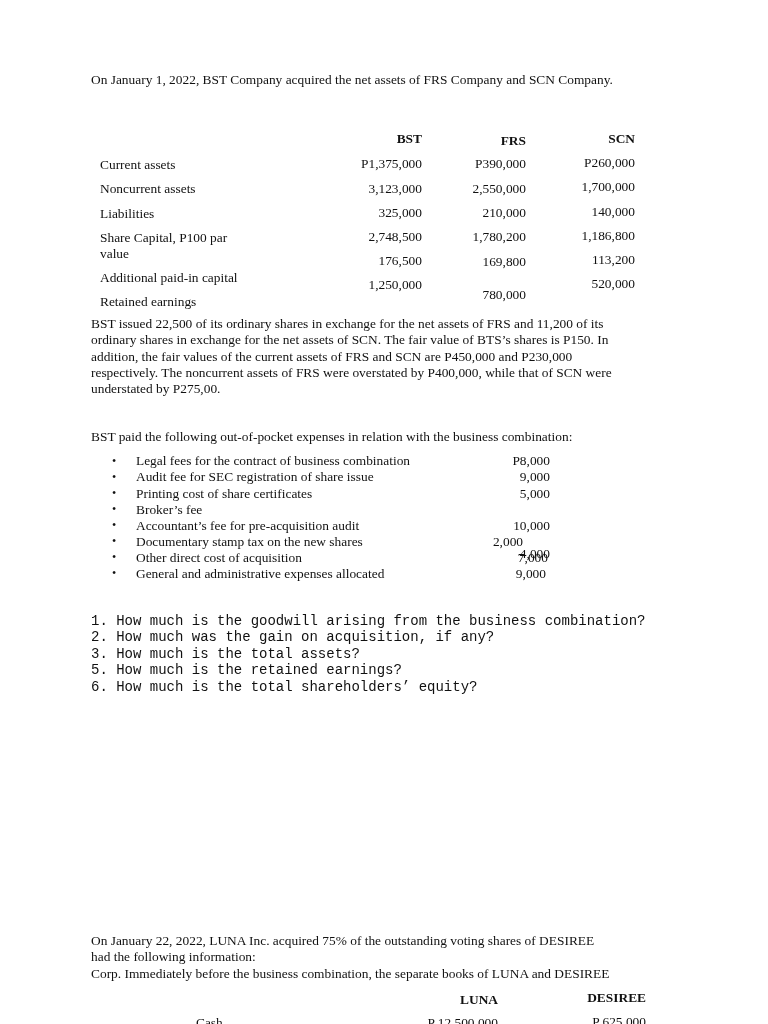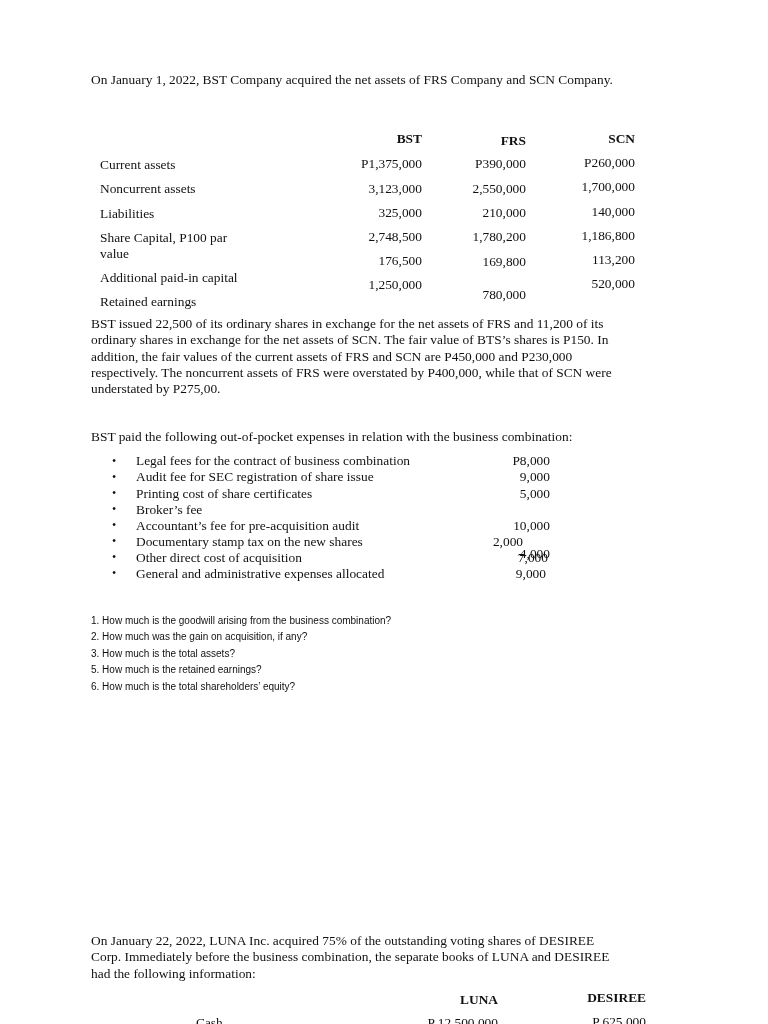--- a/index.html
+++ b/index.html
@@ -1,18 +1,18 @@
 <!DOCTYPE html>
 <html><head>
 <meta charset="utf-8">
 <style>
   html, body { margin: 0; padding: 0; background: #ffffff; }
   body { width: 768px; height: 1024px; overflow: hidden; position: relative; color: #111; }
   .serif { font-family: "Liberation Serif", "DejaVu Serif", serif; font-size: 13.4px; }
-  .sans { font-family: Liberation Sans, sans-serif; font-size: 10px; }
+  .sans { font-family: Liberation Mono, monospace; font-size: 14px; }
   .abs { position: absolute; white-space: nowrap; }
   .para { position: absolute; left: 91px; width: 600px; line-height: 16.3px; }
   .bold { font-weight: bold; }
   .r { text-align: right; }
   .bullet { position: absolute; left: 112px; width: 8px; font-size: 12px; }
 </style>
 </head>
 <body>
 
 <div class="para serif" style="top:72px;">
@@ -102,22 +102,22 @@
 <div class="para sans" style="top:613px; line-height:16.4px;">
   <div>1. How much is the goodwill arising from the business combination?</div>
   <div>2. How much was the gain on acquisition, if any?</div>
   <div>3. How much is the total assets?</div>
   <div>5. How much is the retained earnings?</div>
   <div>6. How much is the total shareholders’ equity?</div>
 </div>
 
 <div class="para serif" style="top:933px;">
   <div>On January 22, 2022, LUNA Inc. acquired 75% of the outstanding voting shares of DESIREE</div>
+  <div>had the following information:</div>
   <div>Corp. Immediately before the business combination, the separate books of LUNA and DESIREE</div>
-  <div>had the following information:</div>
 </div>
 
 <div>
   <div class="abs serif bold r" style="top:992px; left:418px; width:80px;">LUNA</div>
   <div class="abs serif bold r" style="top:990px; left:566px; width:80px;">DESIREE</div>
   <div class="abs serif" style="top:1015px; left:196px;">Cash</div>
   <div class="abs serif r" style="top:1015px; left:378px; width:120px;">P 12,500,000</div>
   <div class="abs serif r" style="top:1014px; left:526px; width:120px;">P 625,000</div>
 </div>
 

